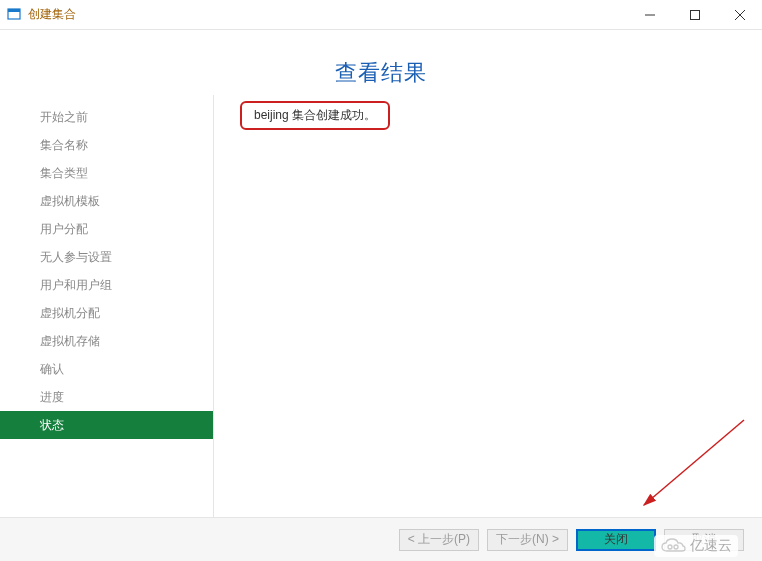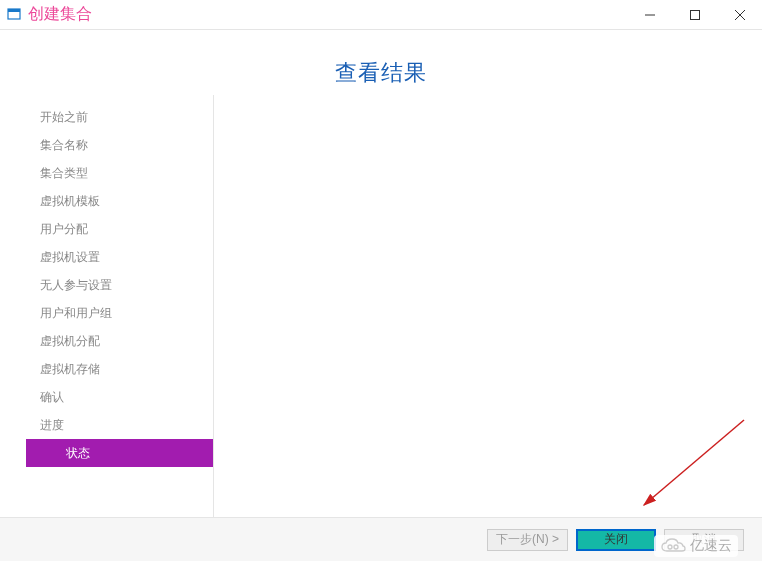--- a/index.html
+++ b/index.html
@@ -25,22 +25,22 @@
     }
     .titlebar-icon {
       width: 16px;
       height: 16px;
       margin-right: 6px;
       display: inline-flex;
       align-items: center;
       justify-content: center;
     }
     .titlebar-title {
-      font-size: 16px;
-      color: #ec4899;
+      font-size: 12px;
+      color: #a16207;
     }
     .window-controls {
       margin-left: auto;
       display: flex;
       height: 100%;
     }
     .win-btn {
       width: 45px;
       height: 100%;
       display: flex;
@@ -79,23 +79,22 @@
       padding-top: 8px;
     }
     .nav-item {
       padding: 4px 0 4px 40px;
       font-size: 12px;
       color: #888;
       line-height: 20px;
       cursor: default;
     }
     .nav-item.selected {
-      background: #a21caf;
+      background: #15803d;
       color: #fff;
-      margin-left: 26px;
     }
 
     .main {
       flex: 1;
       padding: 10px 20px;
       position: relative;
     }
     .highlight-box {
       border: 2px solid #cc2020;
       border-radius: 6px;
@@ -197,43 +196,46 @@
   <h1>查看结果</h1>
 </div>
 
 <div class="content">
   <div class="sidebar" id="sidebar">
       <div class="nav-item">开始之前</div>
       <div class="nav-item">集合名称</div>
       <div class="nav-item">集合类型</div>
       <div class="nav-item">虚拟机模板</div>
       <div class="nav-item">用户分配</div>
-      <div class="nav-item">虚拟机设置</div>
       <div class="nav-item">无人参与设置</div>
       <div class="nav-item">用户和用户组</div>
       <div class="nav-item">虚拟机分配</div>
       <div class="nav-item">虚拟机存储</div>
       <div class="nav-item">确认</div>
       <div class="nav-item">进度</div>
       <div class="nav-item selected">状态</div>
     </div>
   <div class="main">
+    <div class="highlight-box">
+      <span>beijing 集合创建成功。</span>
+    </div>
     
     <svg class="arrow-svg" style="left:420px; top:320px;" width="120" height="100">
       <defs>
         <marker id="ah" markerWidth="10" markerHeight="10" refX="8" refY="3" orient="auto">
           <path d="M0,0 L0,6 L9,3 z" fill="#cc2020"></path>
         </marker>
       </defs>
       <line x1="110" y1="5" x2="10" y2="90" stroke="#cc2020" stroke-width="1.5" marker-end="url(#ah)"></line>
     </svg>
   </div>
 </div>
 
 <div class="footer">
+  <button class="footer-btn" disabled="">&lt; 上一步(P)</button>
   <button class="footer-btn" disabled="">下一步(N) &gt;</button>
   <button class="footer-btn primary">关闭</button>
   <button class="footer-btn" disabled="">取消</button>
 </div>
 
 <div class="watermark">
   <svg width="26" height="18" viewBox="0 0 26 18">
     <path d="M7 14 Q2 14 2 10 Q2 6 6 6 Q7 2 12 2 Q17 2 18 6 Q22 5 23 9 Q25 9 25 12 Q25 14 22 14 Z" fill="none" stroke="#aaa" stroke-width="1.3"></path>
     <circle cx="10" cy="10" r="2" fill="none" stroke="#aaa" stroke-width="1.3"></circle>
     <circle cx="16" cy="10" r="2" fill="none" stroke="#aaa" stroke-width="1.3"></circle>

